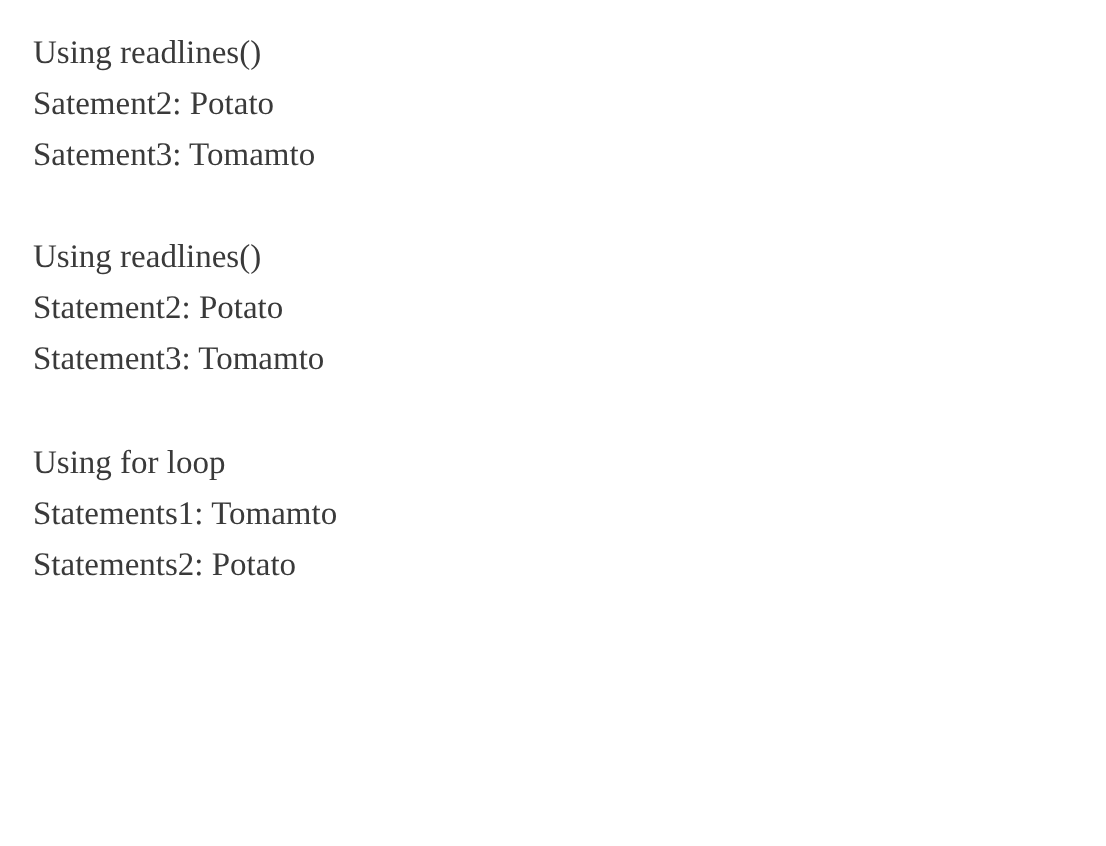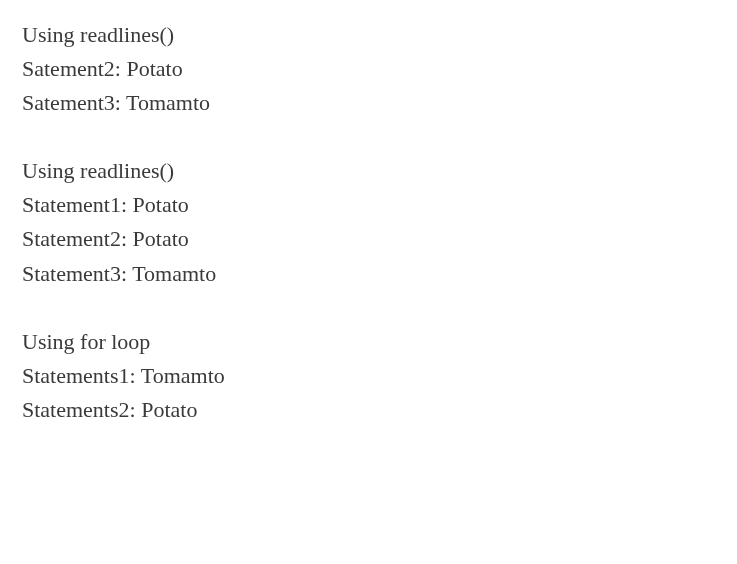--- a/index.html
+++ b/index.html
@@ -32,21 +32,20 @@
 <body>
 
 <div class="block">
   <div class="line">Using readlines()</div>
   <div class="line">Satement2: Potato</div>
   <div class="line">Satement3: Tomamto</div>
 </div>
 
 <div class="block">
   <div class="line">Using readlines()</div>
-  <div class="line">Statement1: Potato</div>
   <div class="line">Statement2: Potato</div>
   <div class="line">Statement3: Tomamto</div>
 </div>
 
 <div class="block">
   <div class="line">Using for loop</div>
   <div class="line">Statements1: Tomamto</div>
   <div class="line">Statements2: Potato</div>
 </div>
 

